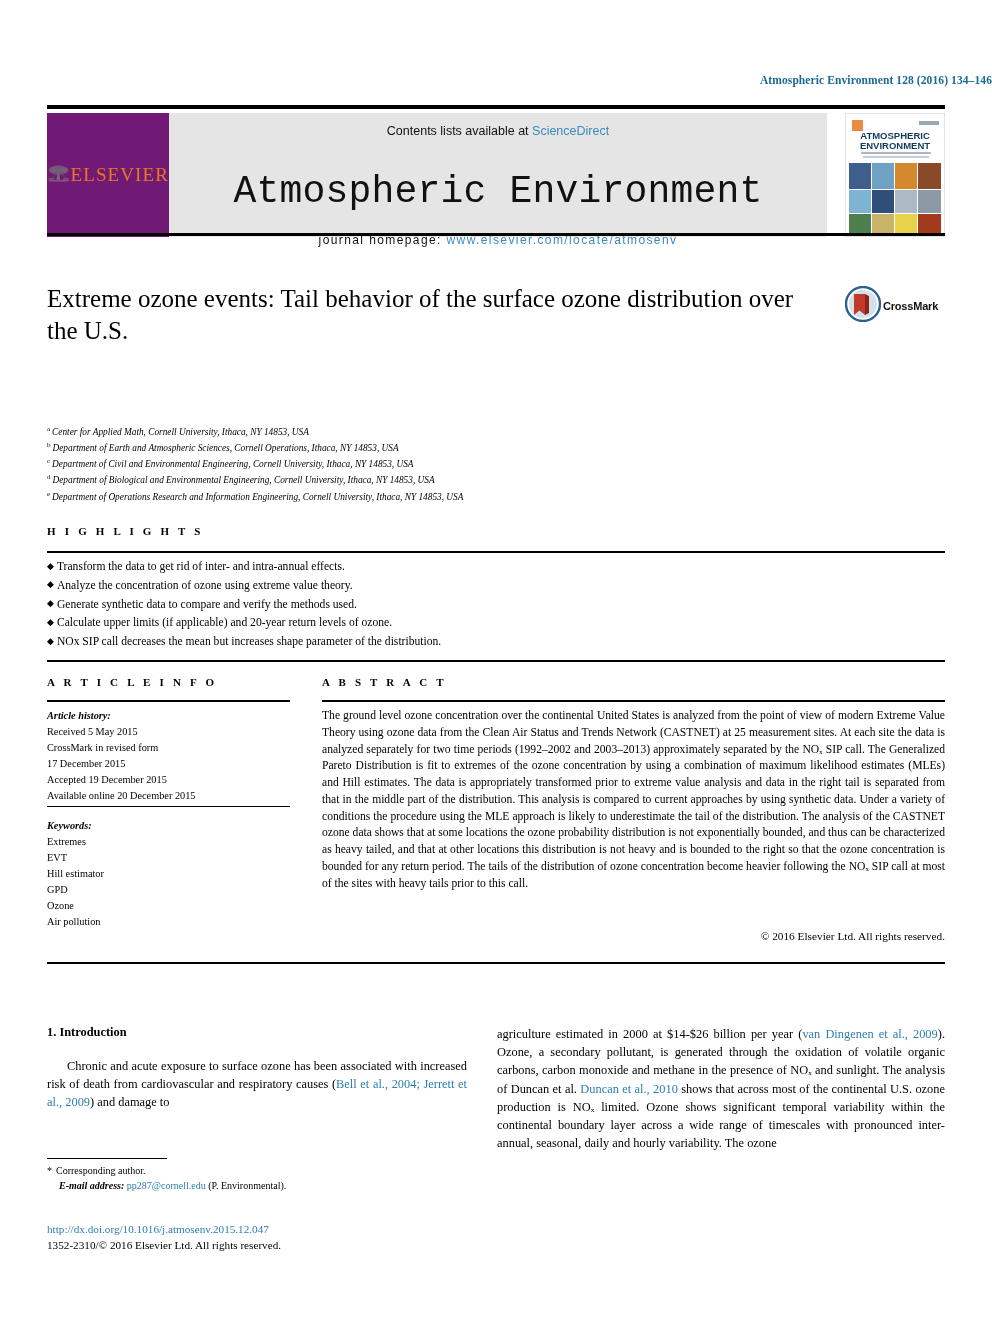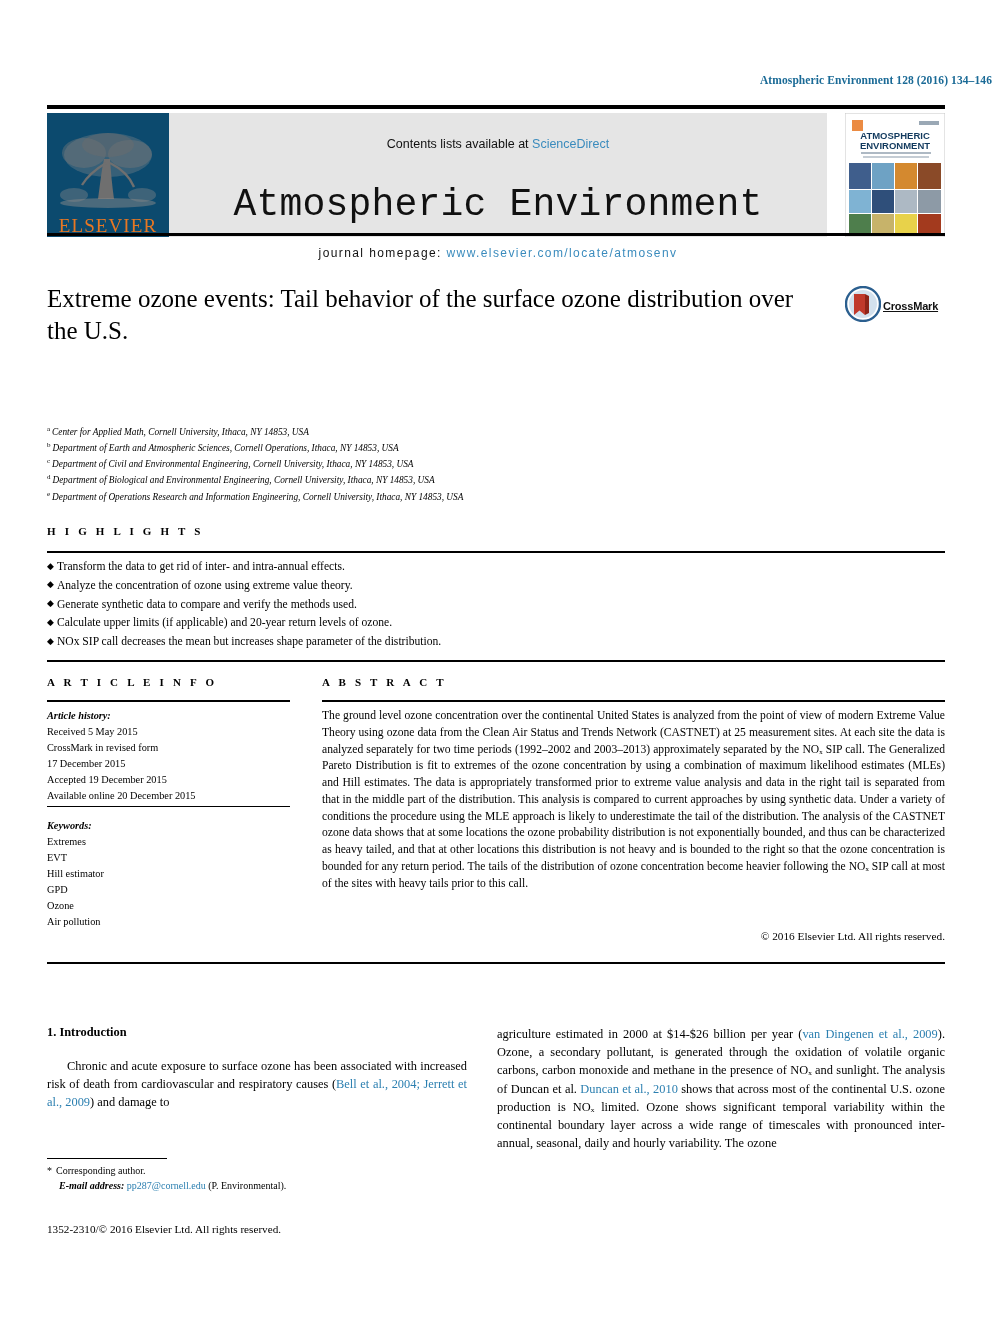--- a/index.html
+++ b/index.html
@@ -52,23 +52,22 @@
     width: 898px;
     height: 124px;
     display: flex;
     flex-direction: row;
     align-items: stretch;
   }
   .elsevier-logo {
     width: 122px;
     flex: 0 0 122px;
     position: relative;
-    background: #0c4a6e;
+    background: #701a75;
     display: flex;
-    flex-direction: column;
     justify-content: flex-end;
     align-items: center;
     padding-bottom: 2px;
     box-sizing: border-box;
   }
   .tree-svg { display:block; }
   .elsevier-word {
     font-family: "Liberation Serif", serif;
     font-size: 19px;
     letter-spacing: 1.1px;
@@ -77,21 +76,21 @@
     margin-top: 1px;
   }
   .masthead-center {
     flex: 1 1 auto;
     background: #e5e5e5;
     position: relative;
     display: flex;
     flex-direction: column;
     align-items: center;
     justify-content: flex-start;
-    padding-top: 24px;
+    padding-top: 11px;
     box-sizing: border-box;
   }
   .contents-line {
     font-family: "Liberation Sans", sans-serif;
     font-size: 12.5px;
     color: #111;
   }
   .contents-line .sd {
     color: #3a8bbd;
   }
@@ -148,21 +147,20 @@
   }
   .crossmark-label {
     position: absolute;
     left: 38px;
     top: 14px;
     font-family: "Liberation Sans", sans-serif;
     font-size: 11px;
     font-weight: bold;
     color: #111;
     letter-spacing: -0.2px;
-    text-decoration: underline;
   }
 
   .authors {
     position: absolute;
     left: 47px;
     top: 371px;
     width: 770px;
     font-size: 15.5px;
     line-height: 1.42;
   }
@@ -523,16 +521,17 @@
     <div class="body-text"><span>agriculture estimated in 2000 at $14-$26 billion per year (</span><span class="link">van Dingenen et al., 2009</span><span>). Ozone, a secondary pollutant, is generated through the oxidation of volatile organic carbons, carbon monoxide and methane in the presence of NOₓ and sunlight. The analysis of Duncan et al. </span><span class="link">Duncan et al., 2010</span><span> shows that across most of the continental U.S. ozone production is NOₓ limited. Ozone shows significant temporal variability within the continental boundary layer across a wide range of timescales with pronounced inter-annual, seasonal, daily and hourly variability. The ozone</span></div>
   </div>
 
   <div class="footnote-rule"></div>
   <div class="footnote">
     <div><span class="star">*</span><span>Corresponding author.</span></div>
     <div style="padding-left:12px;"><span class="em-lbl">E-mail address:</span> <span class="link">pp287@cornell.edu</span> <span>(P. Environmental).</span></div>
   </div>
 
   <div class="doi-block">
+    <div class="doi-link">http://dx.doi.org/10.1016/j.atmosenv.2015.12.047</div>
     <div>1352-2310/© 2016 Elsevier Ltd. All rights reserved.</div>
   </div>
 
 </div>
 
 </body></html>

